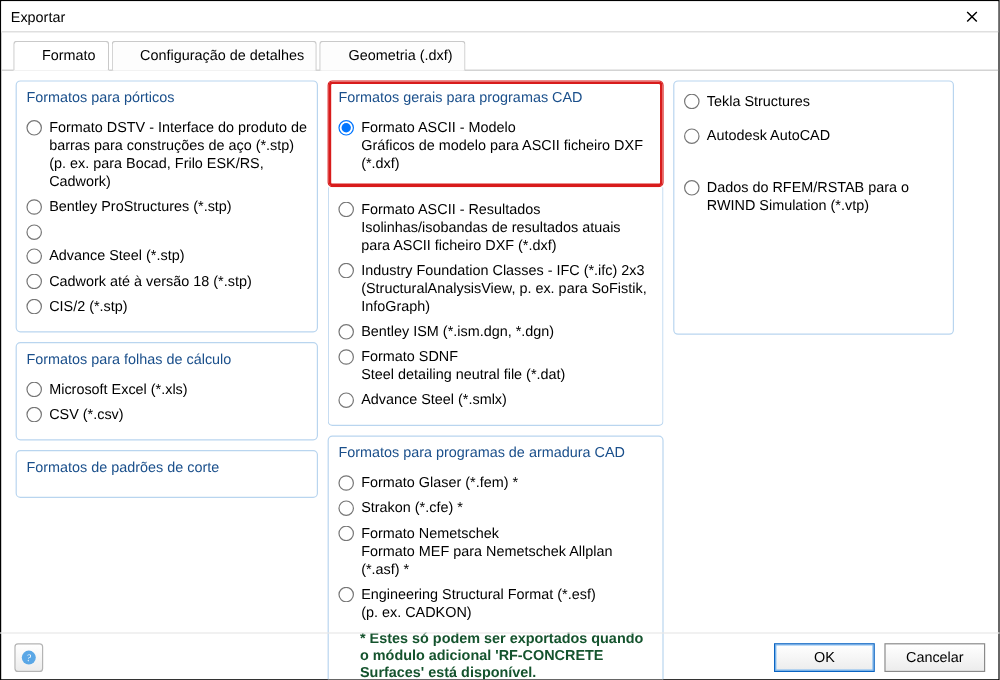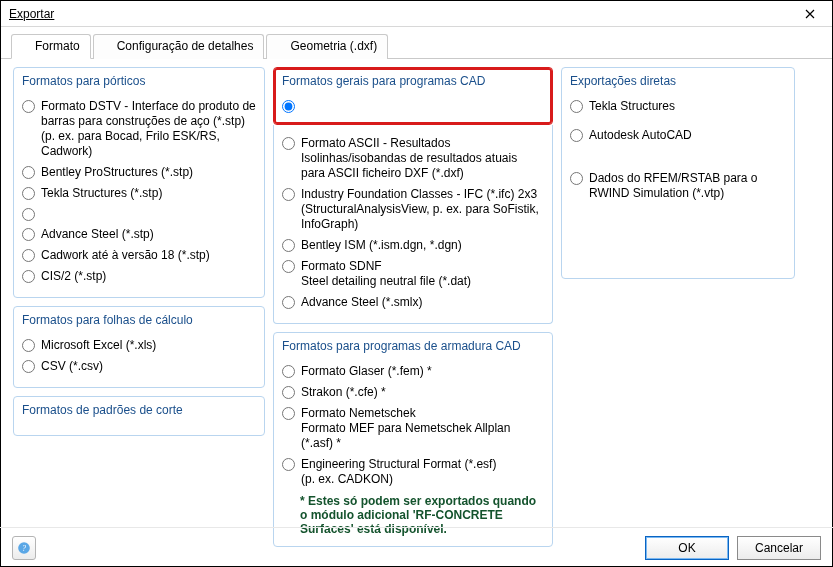--- a/index.html
+++ b/index.html
@@ -15,21 +15,20 @@
     border: 1px solid #000;
   }
   .titlebar {
     display: flex;
     align-items: center;
     justify-content: space-between;
     height: 26px;
     padding: 0 6px 0 8px;
     border-bottom: 1px solid #d8d8d8;
     background: #fff;
-    text-decoration: underline;
   }
   .titlebar .title { font-size: 12px; }
   .close-btn {
     width: 32px; height: 22px;
     display: flex; align-items: center; justify-content: center;
     font-size: 14px; cursor: default;
   }
   .tabs {
     display: flex;
     padding: 6px 10px 0 10px;
@@ -161,24 +160,20 @@
           <span>Formato DSTV - Interface do produto de barras para construções de aço (*.stp)</span><br>
           <span class="sub">(p. ex. para Bocad, Frilo ESK/RS, Cadwork)</span>
         </span>
       </label>
       <label class="opt">
           <input type="radio" name="fmt" style="">
           <span class="lbl">Bentley ProStructures (*.stp)</span>
         </label>
       <label class="opt">
           <input type="radio" name="fmt" style="">
-          <span class="lbl">Tekla Structures (*.stp)</span>
-        </label>
-      <label class="opt">
-          <input type="radio" name="fmt" style="">
         </label>
       <label class="opt">
           <input type="radio" name="fmt" style="">
           <span class="lbl">Advance Steel (*.stp)</span>
         </label>
       <label class="opt">
           <input type="radio" name="fmt" style="">
           <span class="lbl">Cadwork até à versão 18 (*.stp)</span>
         </label>
       <label class="opt">
@@ -202,20 +197,24 @@
     <div class="group">
       <div class="group-title">Formatos de padrões de corte</div>
     </div>
   </div>
 
   <div class="col mid">
     <div class="group highlight">
       <div class="group-title">Formatos gerais para programas CAD</div>
       <label class="opt">
         <input type="radio" name="fmt" checked="" style="">
+        <span class="lbl">
+          <span>Formato ASCII - Modelo</span><br>
+          <span class="sub">Gráficos de modelo para ASCII ficheiro DXF (*.dxf)</span>
+        </span>
       </label>
     </div>
 
     <div class="group" style="border-top:none;border-radius:0 0 4px 4px; margin-top:-8px; padding-top:8px;">
       <label class="opt">
         <input type="radio" name="fmt" style="">
         <span class="lbl">
           <span>Formato ASCII - Resultados</span><br>
           <span class="sub">Isolinhas/isobandas de resultados atuais para ASCII ficheiro DXF (*.dxf)</span>
         </span>
@@ -267,21 +266,20 @@
           <span>Engineering Structural Format (*.esf)</span><br>
           <span class="sub">(p. ex. CADKON)</span>
         </span>
       </label>
       <div class="note">* Estes só podem ser exportados quando o módulo adicional 'RF-CONCRETE Surfaces' está disponível.</div>
     </div>
   </div>
 
   <div class="col right">
     <div class="group" style="height:212px;">
-      <div class="group-title">Exportações diretas</div>
       <label class="opt">
           <input type="radio" name="fmt" style="">
           <span class="lbl">Tekla Structures</span>
         </label>
       <div style="height:8px"></div>
       <label class="opt">
           <input type="radio" name="fmt" style="">
           <span class="lbl">Autodesk AutoCAD</span>
         </label>
       <div style="height:22px"></div>

